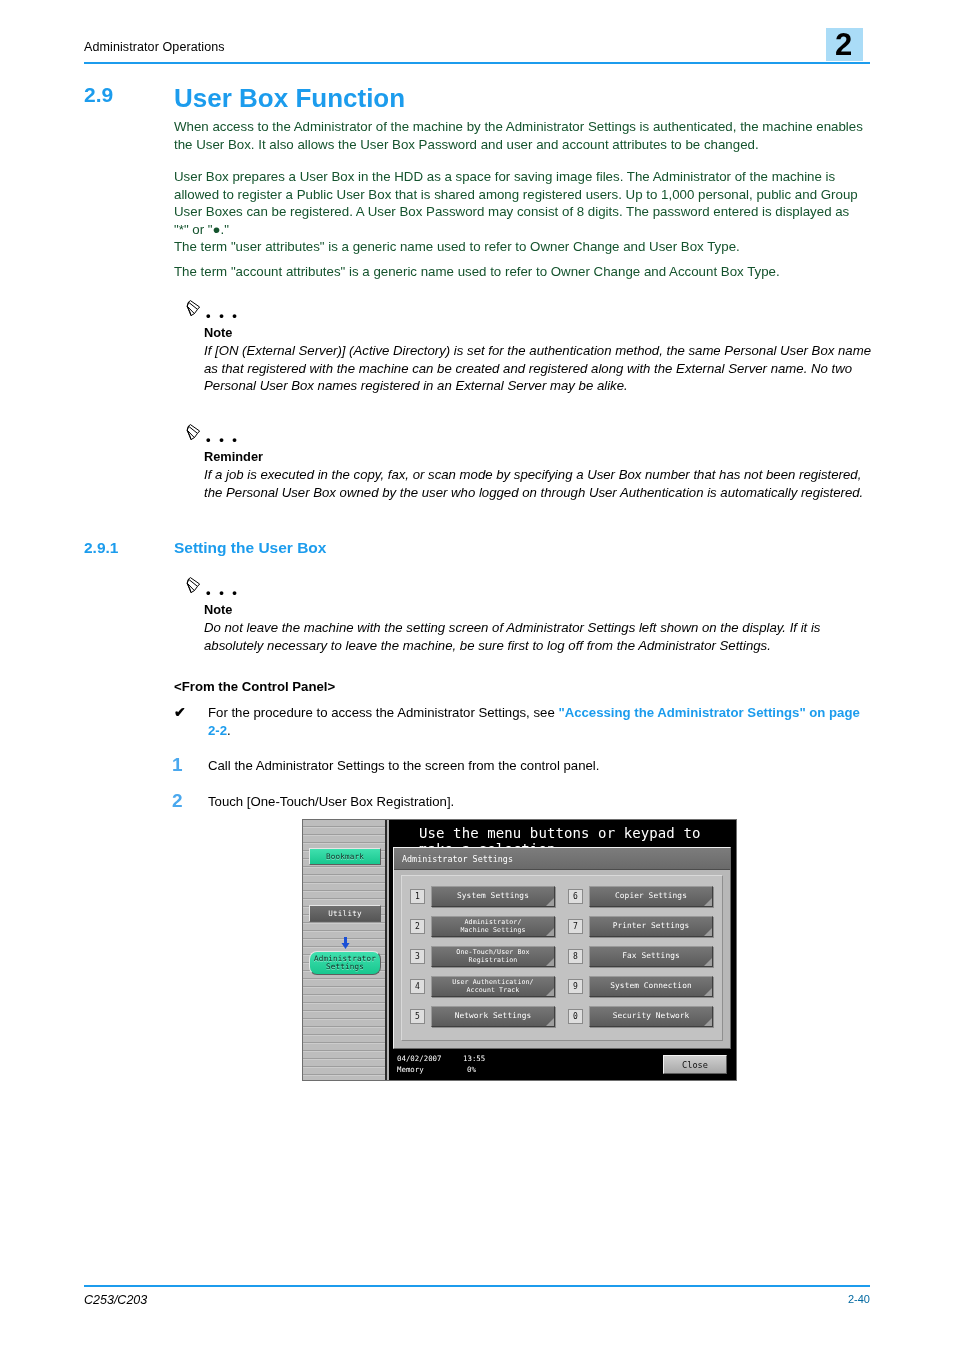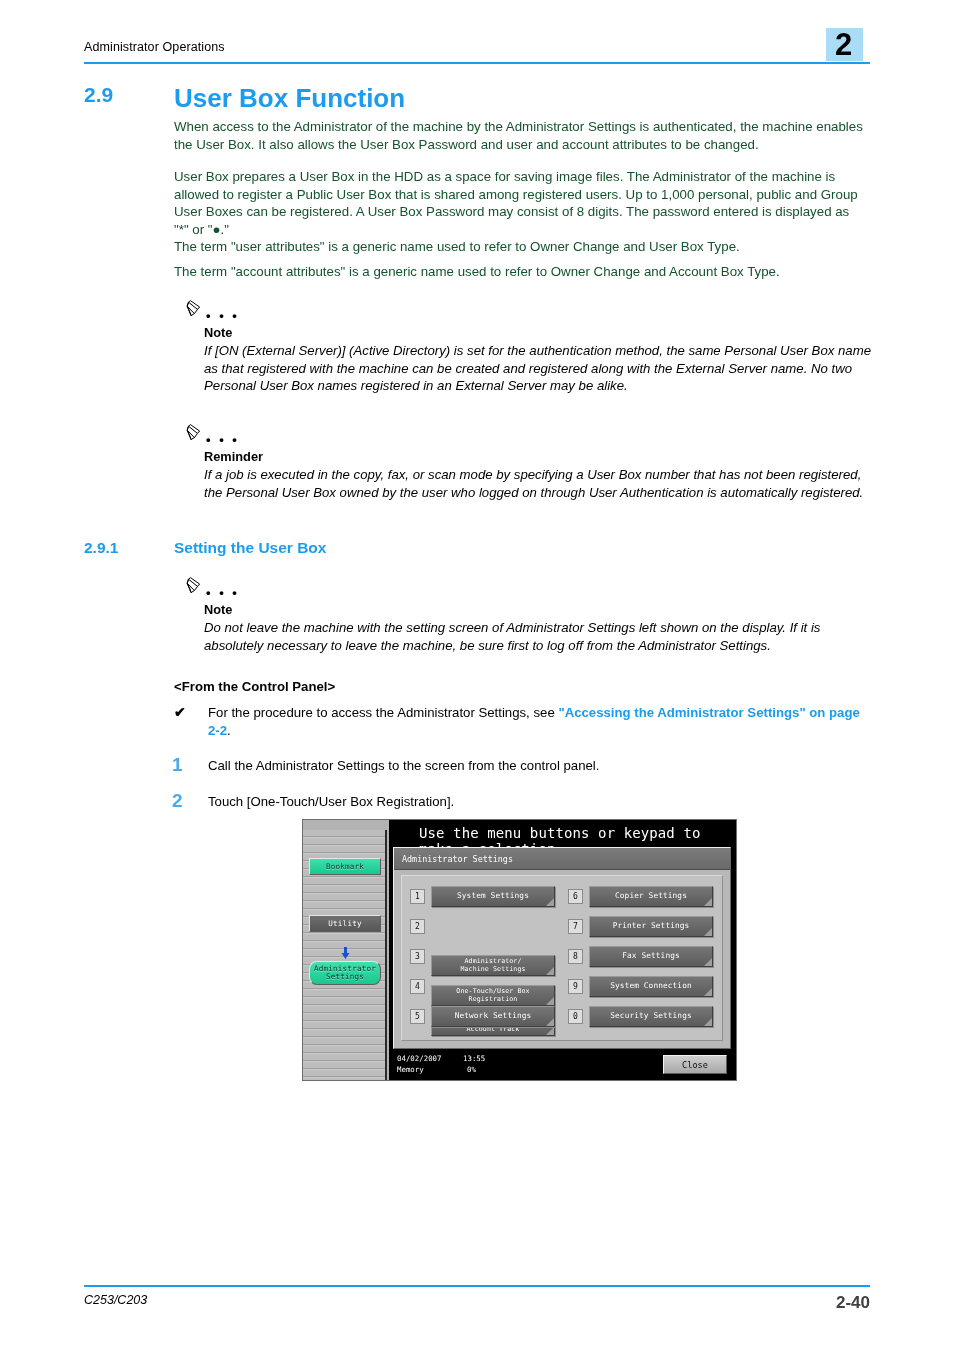--- a/index.html
+++ b/index.html
@@ -117,21 +117,20 @@
   }
   .panel-side {
     position: absolute; left: 0; top: 0; width: 84px; height: 262px;
     background: repeating-linear-gradient(
       to bottom,
       #bdbdbd 0px, #bdbdbd 6px,
       #9d9d9d 6px, #9d9d9d 7px,
       #cccccc 7px, #cccccc 8px
     );
     border-right: 2px solid #2b2b2b;
-    margin-top: 10px;
   }
   .side-btn {
     position: absolute; left: 6px; width: 72px; height: 17px;
     border: 1px solid #5d5d5d;
     border-top-color: #e6e6e6; border-left-color: #e6e6e6;
     display: flex; align-items: center; justify-content: center;
     font-size: 7.6px; color: #ffffff; text-align: center;
     letter-spacing: 0.2px; line-height: 8px;
   }
   .side-btn.green {
@@ -197,21 +196,21 @@
     text-align: center; letter-spacing: 0.1px;
     box-shadow: 1px 1px 0 #8d8d8d;
     white-space: pre-line;
   }
   .menu-btn::after {
     content: ""; position: absolute; right: 0; bottom: 0;
     width: 0; height: 0;
     border-left: 8px solid transparent;
     border-bottom: 8px solid #9e9e9e;
   }
-  .menu-btn.two-line { font-size: 6.6px; line-height: 7.6px; margin-top: 39px; }
+  .menu-btn.two-line { font-size: 6.6px; line-height: 7.6px; }
 
   .panel-status {
     position: absolute; left: 4px; bottom: 2px; width: 338px; height: 27px;
     background: #000000;
   }
   .status-date {
     position: absolute; left: 4px; top: 3px;
     font-size: 7.4px; color: #ffffff;
   }
   .status-time {
@@ -240,21 +239,21 @@
     position: absolute; left: 84px; top: 1285px; width: 786px; height: 30px;
   }
   .footer-rule {
     position: absolute; left: 0; top: 0; width: 786px; height: 2px;
     background: #1c9ced;
   }
   .footer-left {
     position: absolute; left: 0; top: 8px; font-size: 12.5px; color: #000; font-style: italic;
   }
   .footer-right {
-    position: absolute; right: 0; top: 8px; font-size: 17px; color: #404040; font-weight: bold;
+    position: absolute; right: 0; top: 8px; font-size: 11px; color: #0369a1;
   }
 </style>
 </head>
 <body>
 
 <div class="page-header">
   <div class="header-title">Administrator Operations</div>
   <div class="chapter-badge"></div>
   <div class="chapter-number">2</div>
   <div class="header-rule"></div>
@@ -402,21 +401,21 @@
           <div class="menu-item">
             <span class="menu-key">8</span>
             <span class="menu-btn">Fax Settings</span>
           </div>
           <div class="menu-item">
             <span class="menu-key">9</span>
             <span class="menu-btn">System Connection</span>
           </div>
           <div class="menu-item">
             <span class="menu-key">0</span>
-            <span class="menu-btn">Security Settings</span>
+            <span class="menu-btn">Security Network</span>
           </div>
         </div>
 
       </div>
     </div>
 
     <div class="panel-status">
       <span class="status-date">04/02/2007</span>
       <span class="status-time">13:55</span>
       <span class="status-mem">Memory</span>

